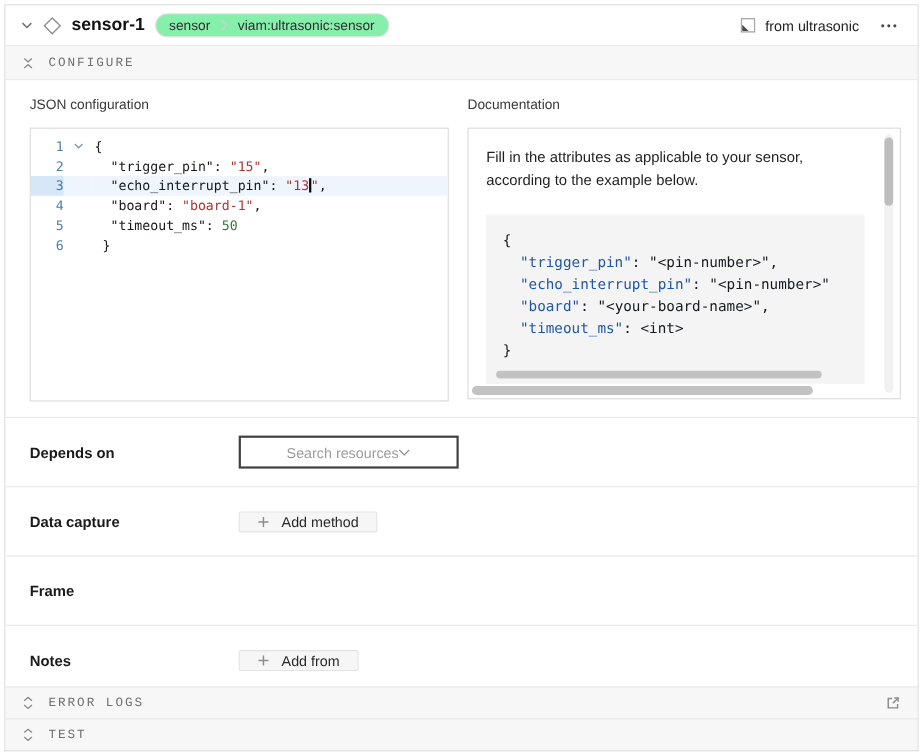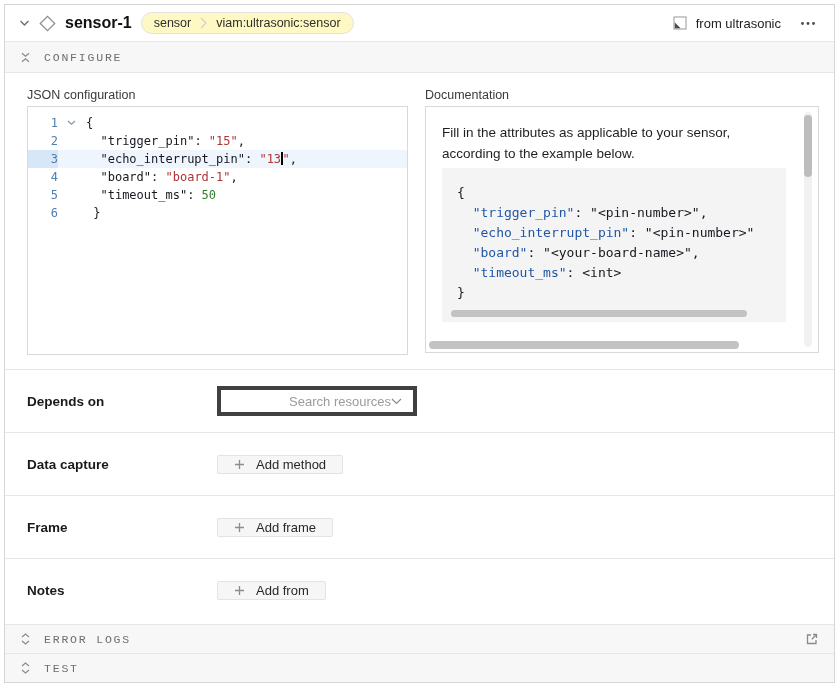--- a/index.html
+++ b/index.html
@@ -8,62 +8,62 @@
     --active-line:#eef5fd; --active-gutter:#d7e7f8; --doc-key:#2256a5; --codeblock:#f4f4f4;
     --btn-bg:#f6f6f6; --btn-border:#e3e3e3;
   }
   *{box-sizing:border-box;margin:0;padding:0}
   html,body{width:839px;height:687px;background:#fff;font-family:"Liberation Sans",sans-serif;color:#1c1c1c;overflow:hidden}
   .card{position:absolute;left:4px;top:4px;width:831px;height:679px;border:1px solid var(--border);display:flex;flex-direction:column;background:#fff}
   
   .header{height:37px;flex:0 0 37px;display:flex;align-items:center;gap:9px;padding:0 14px;border-bottom:1px solid var(--divider);background:#fff}
   .icon{display:inline-flex;align-items:center;justify-content:center;flex:0 0 auto}
   .title{font-size:16px;font-weight:700;color:#111}
-  .pill{display:inline-flex;align-items:center;gap:9px;border:1px solid #e2e2e2;background:#fef9c3;border-radius:999px;padding:3px 12px;font-size:12.5px;color:#2e2e2e}
+  .pill{display:inline-flex;align-items:center;gap:9px;border:1px solid #e2e2e2;background:#86efac;border-radius:999px;padding:3px 12px;font-size:12.5px;color:#2e2e2e}
   .spacer{flex:1}
   .from{font-size:13px;color:#222;white-space:nowrap}
   .from b{font-weight:400}
   .menu-btn{border:none;background:transparent;cursor:pointer;padding:2px 4px;margin-left:6px;display:inline-flex}
   
   .secbar{display:flex;align-items:center;gap:13px;padding:0 15px;background:var(--bar-bg);
     font-family:Liberation Mono, monospace;font-size:11.5px;letter-spacing:1.8px;color:var(--bar-text);cursor:pointer}
   .secbar.configure{height:31px;flex:0 0 31px;border-bottom:1px solid var(--divider)}
   .secbar.bottom{height:29px;flex:0 0 29px;border-top:1px solid var(--divider)}
   
   .content{flex:1 1 auto;background:#fff;overflow:hidden}
   .panels{display:flex;gap:17px;padding:15px 15px 0 22px}
   .panel-left{width:381px;flex:0 0 381px}
   .panel-right{flex:1 1 auto;min-width:0}
-  .plabel{font-size:12.5px;color:#3a3a3a;margin-bottom:4px}
+  .plabel{font-size:12.5px;color:#3a3a3a;margin-bottom:14px}
   
   .editor{border:1px solid #d9d9d9;height:249px;padding-top:7px;font-family:"DejaVu Sans Mono",monospace;font-size:12px;background:#fff;overflow:hidden;cursor:text}
   .cl{display:flex;height:18px;line-height:18px}
   .gnum{width:30px;text-align:right;color:var(--gutter-blue);flex:0 0 30px}
   .gfold{width:26px;flex:0 0 26px;display:inline-flex;align-items:center;justify-content:center;color:#7f97ad}
   .ltext{flex:1;white-space:pre;padding-left:2px;color:var(--key-dark)}
   .cl.active .gnum{background:var(--active-gutter)}
   .cl.active .gfold,.cl.active .ltext{background:var(--active-line)}
   .tk{color:var(--key-dark)} .ts{color:var(--str-red)} .tn{color:var(--num-green)} .tp{color:var(--key-dark)}
   .cursor{display:inline-block;width:1.5px;height:13px;background:#000;vertical-align:-2px}
   
   .docpanel{position:relative;border:1px solid #d9d9d9;height:247px;padding:16px 30px 0 16px;background:#fff;overflow:hidden}
-  .intro{font-size:13.5px;line-height:1.55;color:#1f1f1f;margin-bottom:3px}
+  .intro{font-size:13.5px;line-height:1.55;color:#1f1f1f;margin-bottom:20px}
   .doccode{position:relative;background:var(--codeblock);margin-right:2px;padding:15px 0 20px 15px;
     font-family:"DejaVu Sans Mono",monospace;font-size:13px;line-height:20px;overflow:hidden;height:154px}
   .dl{white-space:pre;color:#1d1d1d}
   .dk{color:var(--doc-key)}
   .hthumb{position:absolute;left:9px;bottom:5px;height:7px;width:86%;background:#c2c2c2;border-radius:4px}
   .vtrack{position:absolute;top:5px;right:6px;bottom:5px;width:8px;background:#f1f1f1;border-radius:4px}
   .vthumb{position:absolute;top:3px;left:0;width:8px;height:62px;background:#bdbdbd;border-radius:4px}
   .hthumb2{position:absolute;left:3px;bottom:3px;height:8px;width:79%;background:#c2c2c2;border-radius:4px}
   
   .rows{margin-top:14px}
   .row{display:flex;align-items:center;padding:16px 22px;border-top:1px solid var(--divider);height:63px}
   .rlabel{width:190px;flex:0 0 190px;font-size:13.5px;font-weight:700;color:#1a1a1a}
-  .select{width:200px;height:30px;border:4px solid #404040;display:flex;align-items:center;justify-content:flex-end;padding:0 11px;cursor:pointer;background:#fff}
+  .select{width:200px;height:30px;border:2px solid #404040;display:flex;align-items:center;justify-content:center;padding:0 26px;cursor:pointer;background:#fff}
   .select .ph{font-size:13px;color:#9b9b9b}
   .btn{display:inline-flex;align-items:center;gap:11px;height:19px;padding:0 16px;background:var(--btn-bg);
     border:1px solid var(--btn-border);border-radius:2px;font-size:13px;color:#282828;font-family:"Liberation Sans",sans-serif;cursor:pointer}
   .errspacer{flex:1}
   .extlink{display:inline-flex;cursor:pointer}
 </style>
 </head>
 <body>
 
 <div class="card">
@@ -206,28 +206,20 @@
             <svg width="11" height="11" viewBox="0 0 11 11">
                 <path d="M5.5 1v9M1 5.5h9" stroke="#8c8c8c" stroke-width="1.3"></path>
               </svg>
           </span>
           <span>Add method</span>
         </button>
       </div>
 
       <div class="row">
         <div class="rlabel">Frame</div>
-        <button class="btn">
-          <span class="icon">
-            <svg width="11" height="11" viewBox="0 0 11 11">
-                <path d="M5.5 1v9M1 5.5h9" stroke="#8c8c8c" stroke-width="1.3"></path>
-              </svg>
-          </span>
-          <span>Add frame</span>
-        </button>
       </div>
 
       <div class="row">
         <div class="rlabel">Notes</div>
         <button class="btn">
           <span class="icon">
             <svg width="11" height="11" viewBox="0 0 11 11">
                 <path d="M5.5 1v9M1 5.5h9" stroke="#8c8c8c" stroke-width="1.3"></path>
               </svg>
           </span>

